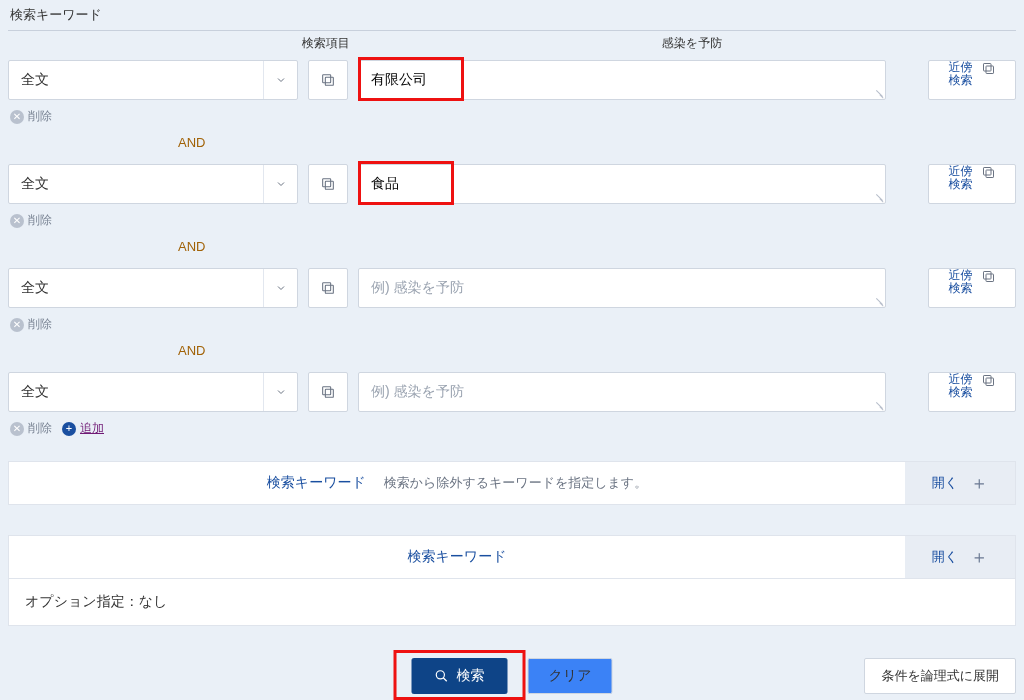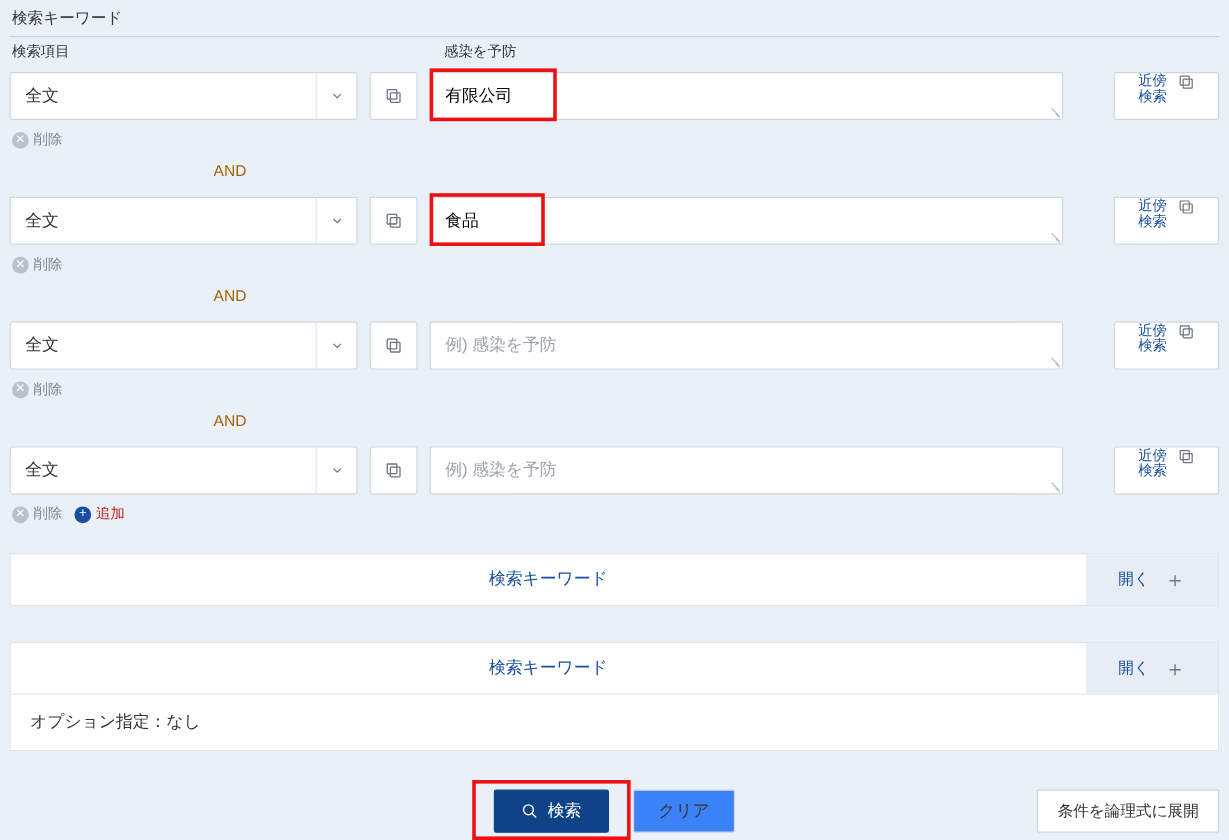--- a/index.html
+++ b/index.html
@@ -19,20 +19,21 @@
   .hr-line {
     border: none;
     border-top: 1px solid #c8d0dc;
     margin-bottom: 4px;
   }
   .labels-row {
     display: flex;
     padding: 0 2px 4px 2px;
     font-size: 12px;
     color: #333;
+    justify-content: center;
   }
   .label-item { flex: 0 0 300px; }
   .label-keyword { margin-left: 60px; }
   .row {
     display: flex;
     align-items: stretch;
     gap: 10px;
     padding: 4px 0 2px 0;
   }
   .select-wrap {
@@ -135,21 +136,21 @@
     align-items: center; justify-content: center; font-size: 10px;
     line-height: 1;
   }
   .remove-text { color: #7a8494; }
   .plus-icon-circle {
     width: 14px; height: 14px; border-radius: 50%;
     background: #1a4fa0; color: #fff; display: inline-flex;
     align-items: center; justify-content: center; font-size: 11px;
     line-height: 1; margin-left: 6px;
   }
-  .add-text { color: #b91c1c; }
+  .add-text { color: #701a75; text-decoration: underline; }
   .operator {
     font-size: 13px;
     color: #a16207;
     padding: 6px 0 10px 170px;
   }
   .panel {
     background: #fff;
     border: 1px solid #dfe4ec;
     display: flex;
     align-items: stretch;
@@ -389,20 +390,21 @@
       <span class="remove-text">削除</span>
       <span class="plus-icon-circle">+</span>
       <span class="add-text">追加</span>
     </div>
 
   </div>
 
 <div class="panel">
   <div class="panel-center">
     <span class="panel-link">検索キーワード</span>
+    <span class="panel-desc">検索から除外するキーワードを指定します。</span>
   </div>
   <div class="panel-toggle">
     <span>開く</span>
     <span class="plus-thin">＋</span>
   </div>
 </div>
 
 <div class="panel-stack">
   <div class="panel" style="margin-top:0">
     <div class="panel-center">

